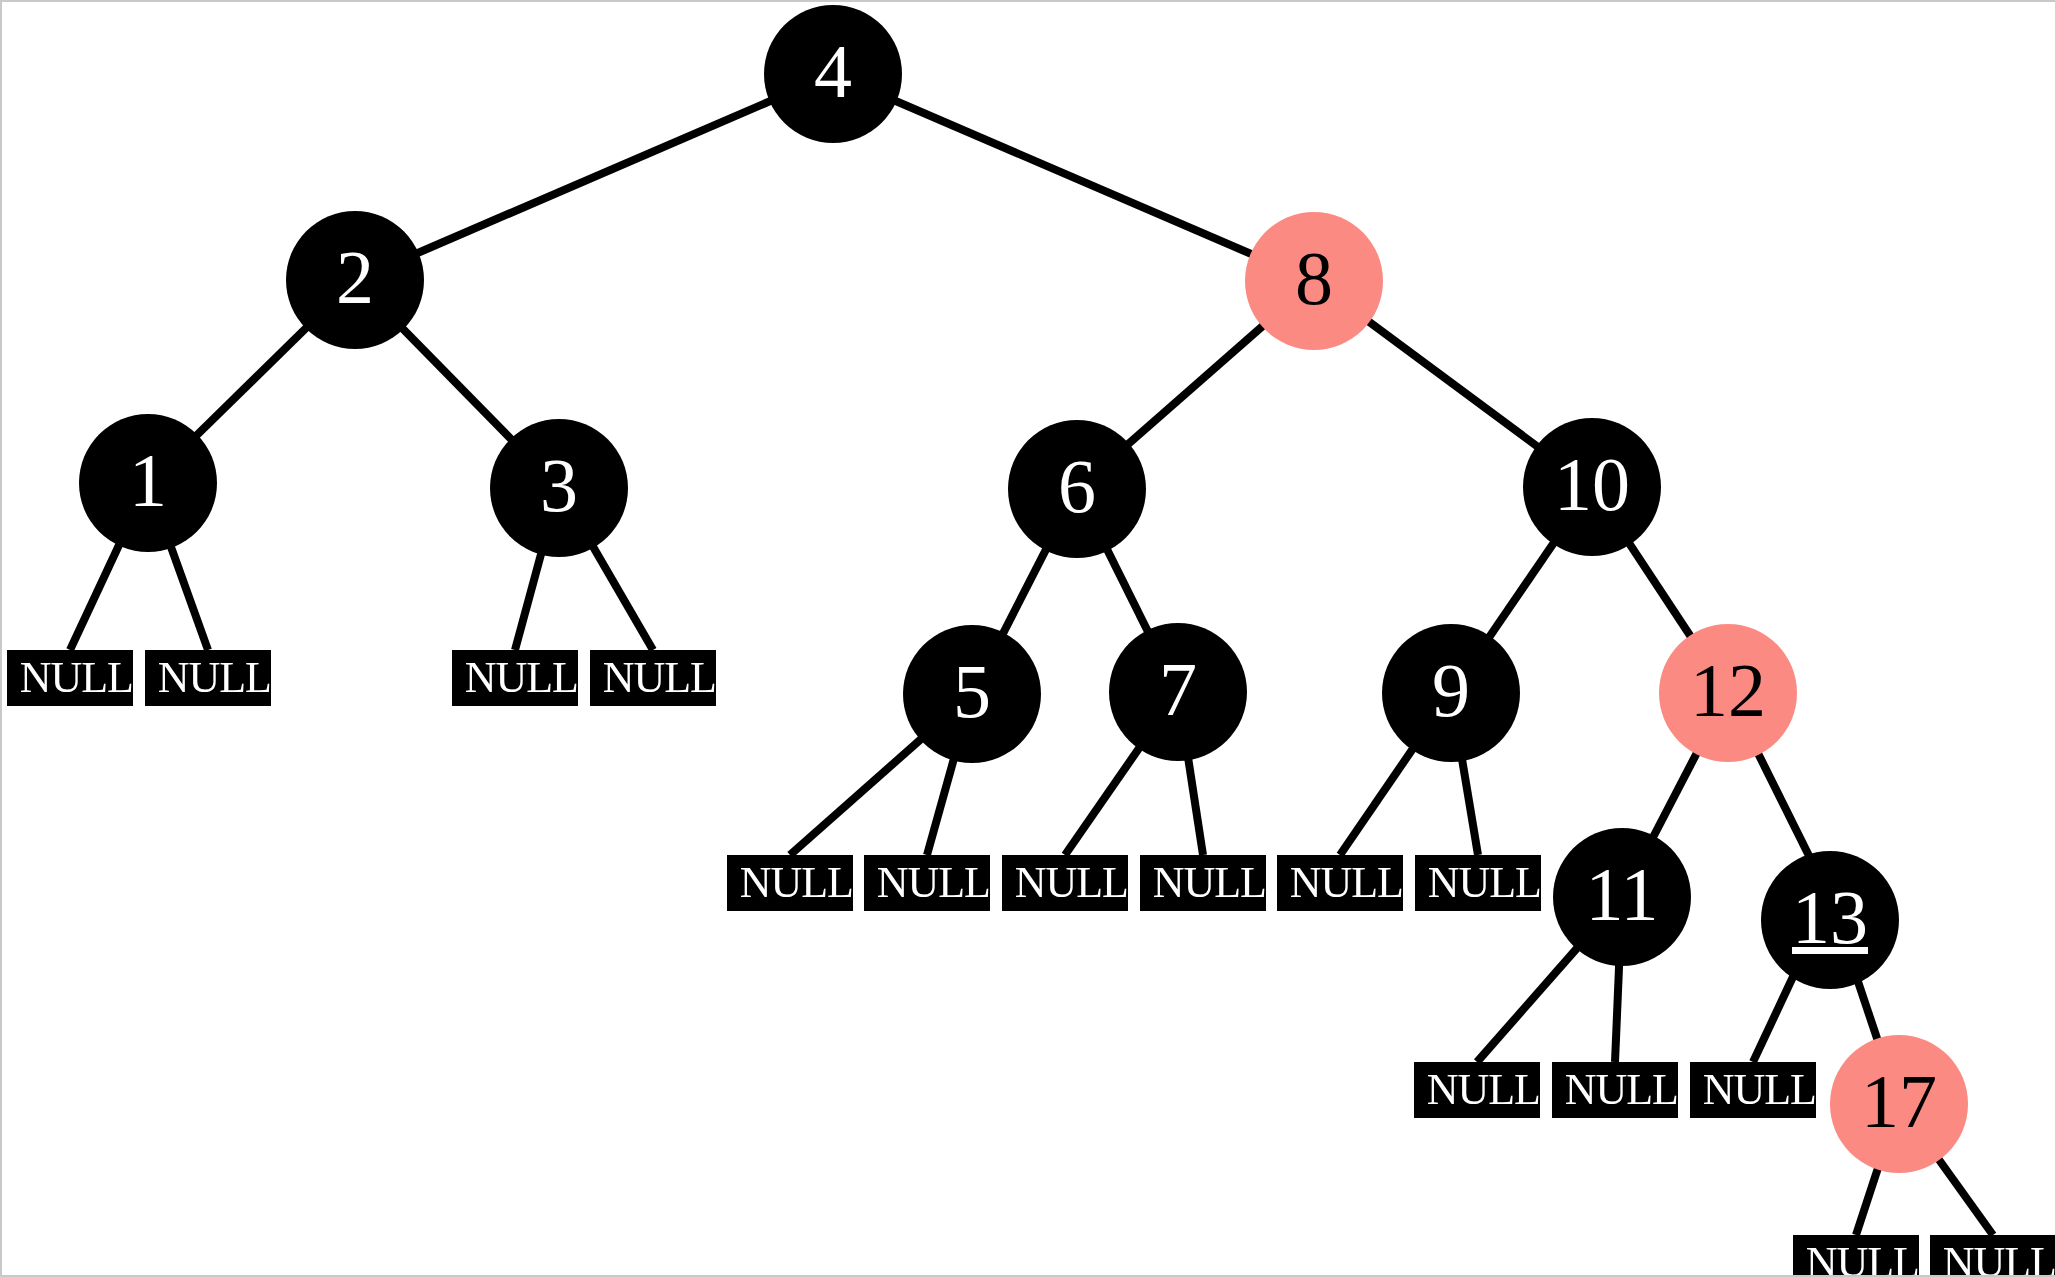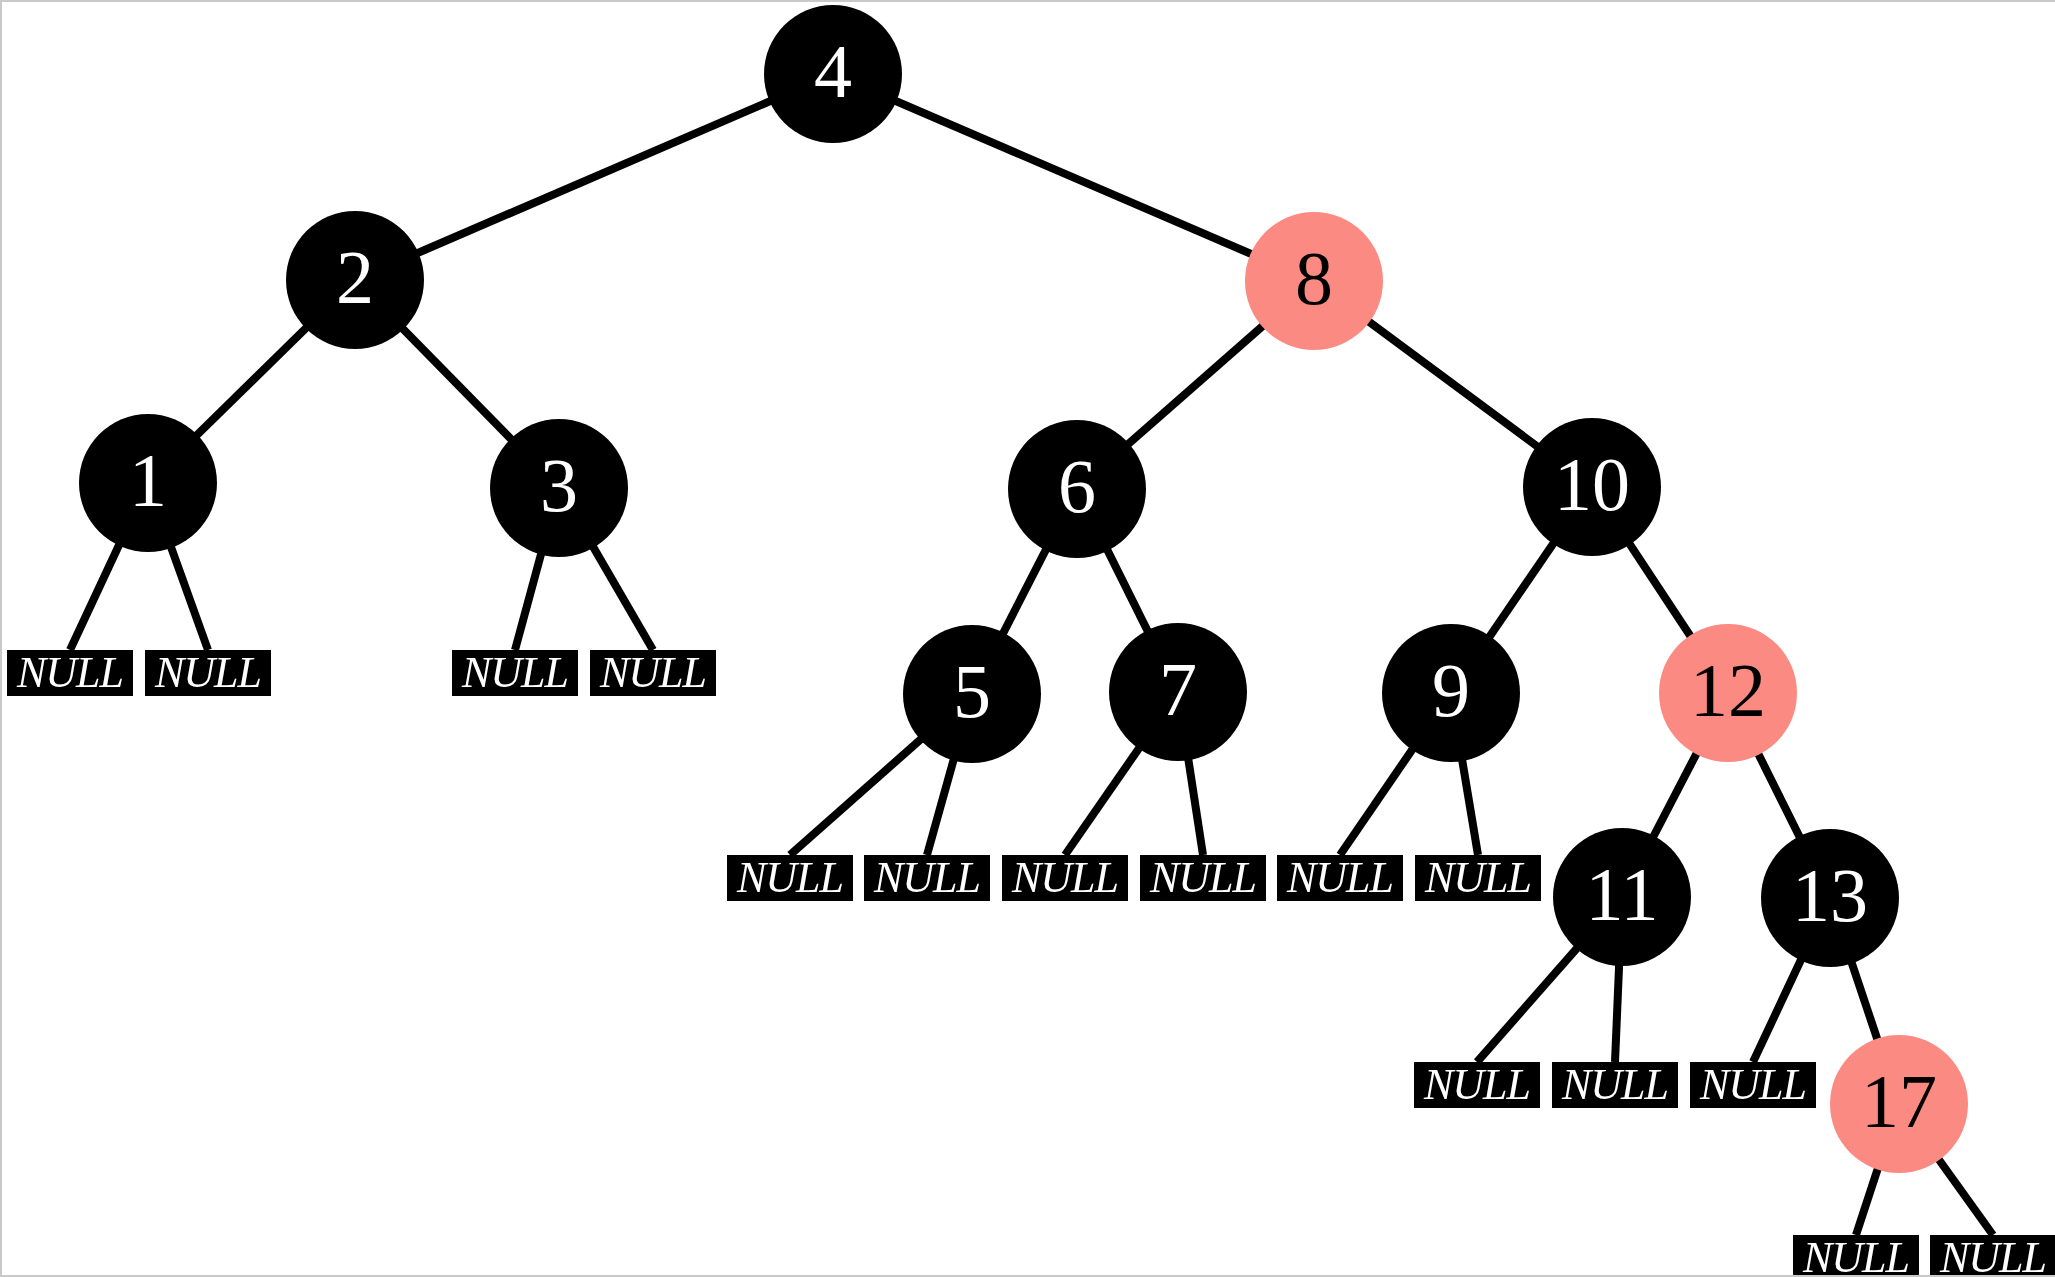--- a/index.html
+++ b/index.html
@@ -47,27 +47,26 @@
   }
   .node-label {
     font-size: 76px;
     line-height: 1;
     padding-bottom: 6px;
     user-select: none;
   }
   .null-leaf {
     position: absolute;
     width: 126px;
-    height: 46px;
+    height: 56px;
     background: var(--null-fill, #000000);
     color: var(--null-text, #ffffff);
     display: flex;
     align-items: center;
-    justify-content: center;
-    font-style: italic;
+    justify-content: flex-end;
   }
   .null-label {
     font-size: 44px;
     line-height: 1;
     letter-spacing: -1px;
     user-select: none;
   }
 </style>
 </head>
 <body>
@@ -132,21 +131,21 @@
   </div>
     <div class="node black" style="left: 1449px; top: 691px;">
     <span class="node-label">9</span>
   </div>
     <div class="node red" style="left: 1726px; top: 691px; text-align: right;">
     <span class="node-label">12</span>
   </div>
     <div class="node black" style="left: 1620px; top: 895px; font-family: Liberation Serif, serif;">
     <span class="node-label">11</span>
   </div>
-    <div class="node black" style="left: 1828px; top: 896px;">
+    <div class="node black" style="left: 1828px; top: 918px; text-decoration: underline;">
     <span class="node-label">13</span>
   </div>
     <div class="node red" style="left: 1897px; top: 1102px;">
     <span class="node-label">17</span>
   </div>
     <div class="null-leaf" style="left: 5px; top: 648px;">
     <span class="null-label">NULL</span>
   </div>
     <div class="null-leaf" style="left: 143px; top: 648px;">
     <span class="null-label">NULL</span>

